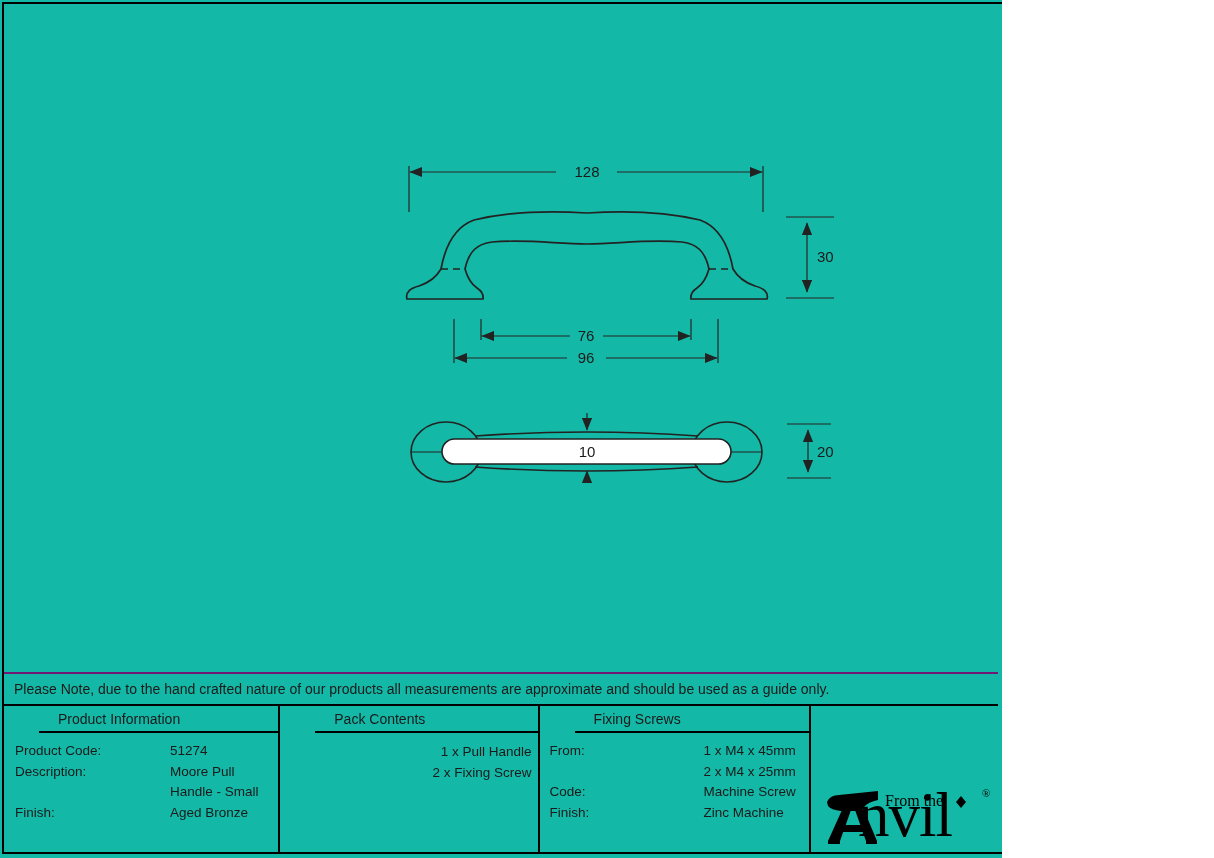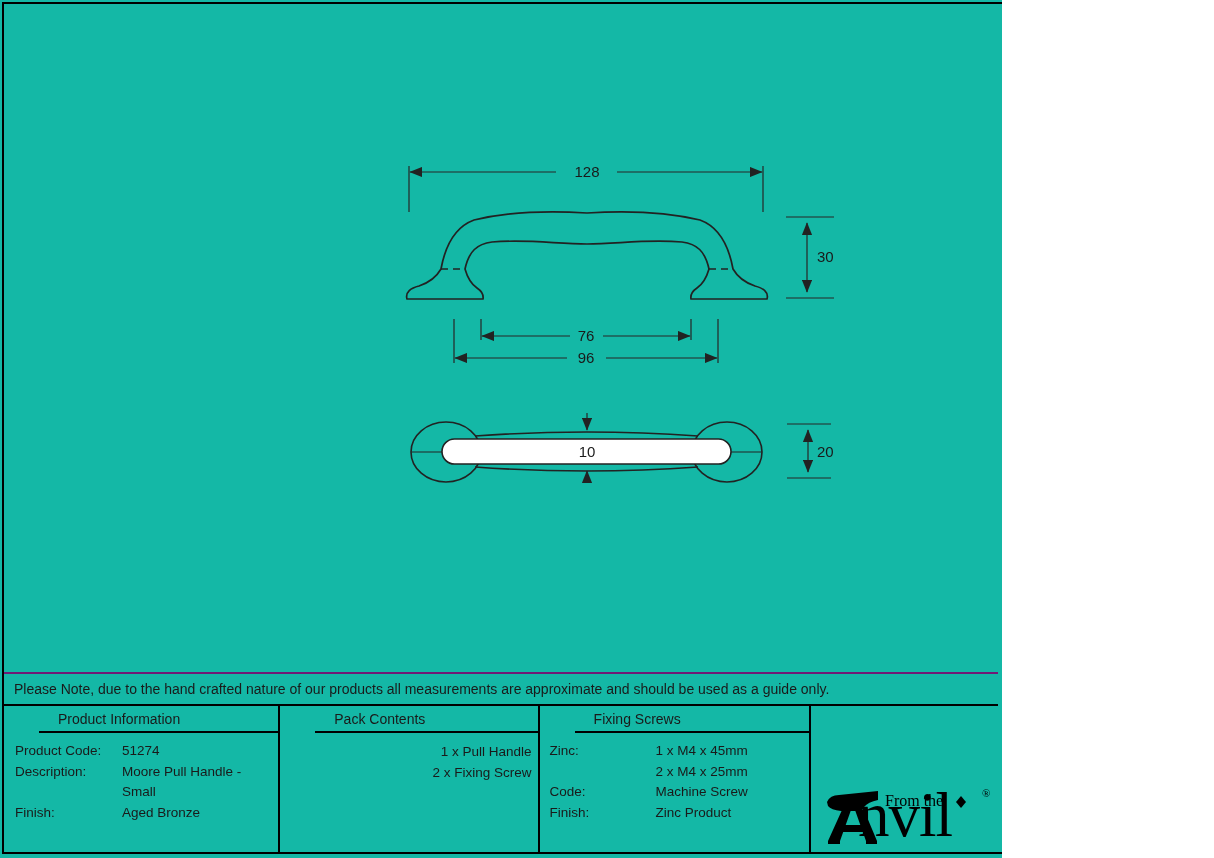--- a/index.html
+++ b/index.html
@@ -34,21 +34,21 @@
   .col2{width:320px;text-align:right;}
   .col3{width:335px;}
   .col4{flex:1;display:flex;align-items:flex-end;justify-content:center;padding-left:15px;}
   .cell-header{
     height:27px;border-bottom:2px solid #000;box-sizing:border-box;
     display:flex;align-items:center;padding-left:19px;font-size:14px;margin-left:35px;
   }
   .cell-body{padding:8px 6px 0 11px;font-size:13.5px;line-height:20.6px;}
   .kv-row{display:flex;}
   .kv-label{width:107px;flex:0 0 107px;}
-  .kv-value{flex:1;}
+  .kv-value{flex:1;margin-left:48px;}
   .col3 .kv-label{width:106px;flex:0 0 106px;}
   .pack-line{display:block;}
   
   .logo{position:relative;width:172px;height:62px;}
   .logo-a{position:absolute;left:0;top:0;}
   .logo-tagline{
     position:absolute;left:59px;top:1px;
     font-family:"Liberation Serif","DejaVu Serif",serif;
     font-size:16px;color:#000;white-space:nowrap;
   }
@@ -183,34 +183,34 @@
           <span class="pack-line">2 x Fixing Screw</span>
         </div>
       </div>
 
       <div class="col col3 col-sep">
         <div class="cell-header">
           <span>Fixing Screws</span>
         </div>
         <div class="cell-body" style="padding-left:10px;">
           <div class="kv-row">
-            <span class="kv-label">Zinc:</span>
+            <span class="kv-label">From:</span>
             <span class="kv-value">1 x M4 x 45mm</span>
           </div>
           <div class="kv-row">
             <span class="kv-label"></span>
             <span class="kv-value">2 x M4 x 25mm</span>
           </div>
           <div class="kv-row">
             <span class="kv-label">Code:</span>
             <span class="kv-value">Machine Screw</span>
           </div>
           <div class="kv-row">
             <span class="kv-label">Finish:</span>
-            <span class="kv-value">Zinc Product</span>
+            <span class="kv-value">Zinc Machine</span>
           </div>
         </div>
       </div>
 
       <div class="col col4">
         <div class="logo">
           <svg class="logo-a" width="54" height="56" viewBox="0 0 54 56">
             <g fill="#000">
               <path d="M1,11 Q4,4 13,4 L52,0 L52,9 Q42,11 38,16 L36,20 L15,20 Q5,19 2,15 Z"></path>
               <path d="M16,19 L25,19 L14,50 L14,53 L2,53 L2,50 Z"></path>

